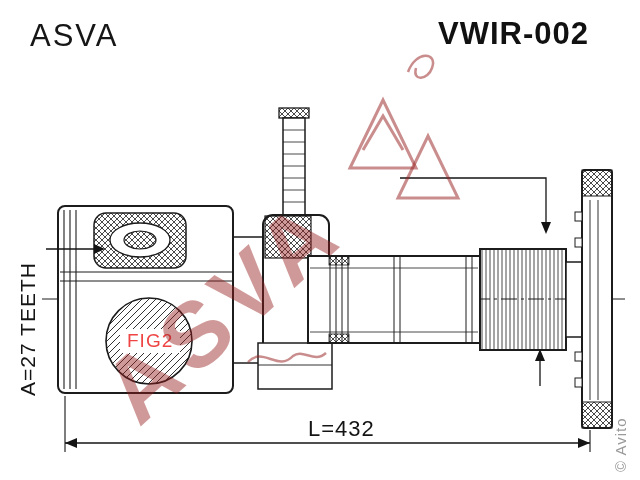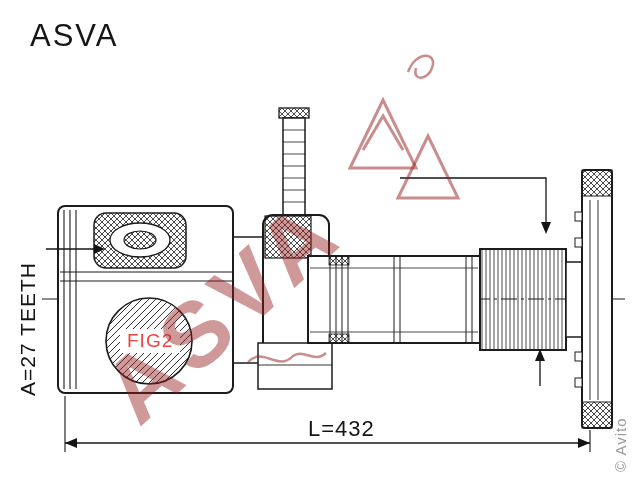--- a/index.html
+++ b/index.html
@@ -41,20 +41,21 @@
     transform:rotate(-90deg);transform-origin:0 0;white-space:nowrap;
     letter-spacing:1px;
   }
 </style>
 </head>
 <body>
 
 <div class="page">
 
   <div class="hdr-brand">ASVA</div>
+  <div class="hdr-part">VWIR-002</div>
 
   <svg class="drawing-svg" width="640" height="480" viewBox="0 0 640 480">
     <defs>
       <pattern id="hatch" width="7" height="7" patternUnits="userSpaceOnUse">
         <path d="M0 7 L7 0" stroke="#1c1c1c" stroke-width="0.9"></path>
       </pattern>
       <pattern id="xhatch" width="6" height="6" patternUnits="userSpaceOnUse">
         <path d="M0 6 L6 0 M0 0 L6 6" stroke="#1c1c1c" stroke-width="0.8"></path>
       </pattern>
       <pattern id="vlines" width="4" height="8" patternUnits="userSpaceOnUse">

